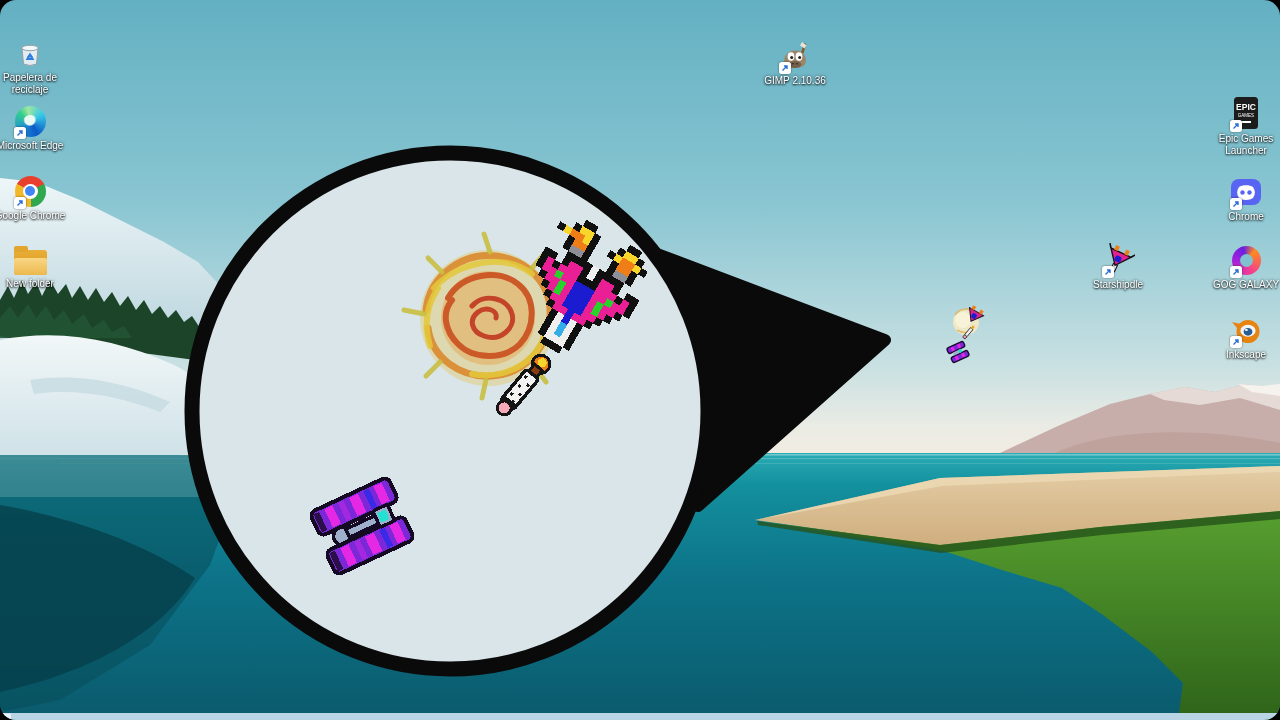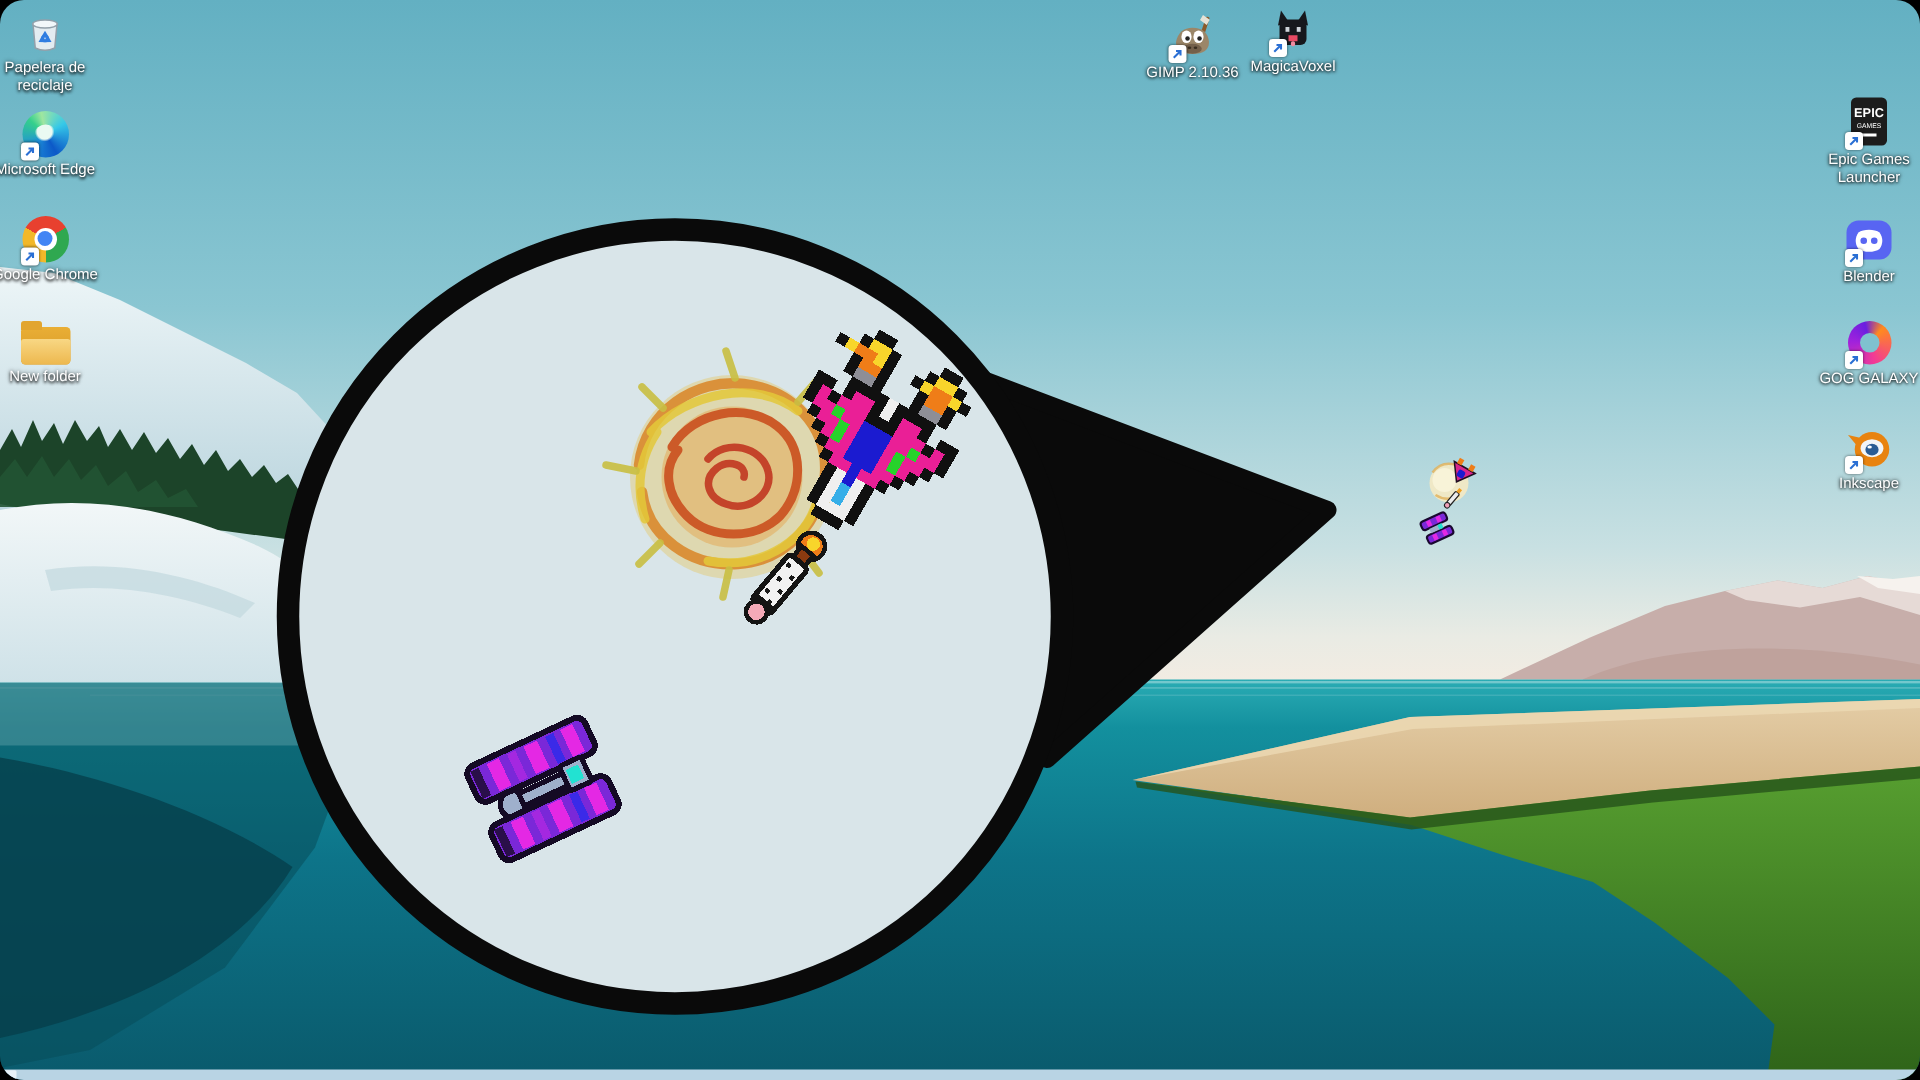--- a/index.html
+++ b/index.html
@@ -2,21 +2,21 @@
 <html><head>
 <meta charset="utf-8">
 <style>
   html,body{margin:0;padding:0;background:#000;}
   #screen{position:relative;width:1280px;height:720px;overflow:hidden;
           font-family:"Liberation Sans",sans-serif;cursor:default;border-radius:16px;}
   svg{display:block;}
   .layer{position:absolute;inset:0;}
   
   .icon{position:absolute;width:76px;display:flex;flex-direction:column;align-items:center;z-index:4;}
-  .g{width:36px;height:36px;position:relative;display:flex;align-items:center;justify-content:center;}
+  .g{width:36px;height:36px;position:relative;display:flex;align-items:center;justify-content:center;margin-top:32px;}
   .lbl{margin-top:1px;font-size:10px;line-height:1.2;color:#fff;text-align:center;
        text-shadow:0 1px 2px rgba(0,0,0,.95),0 0 3px rgba(0,0,0,.7);}
   .sc{position:absolute;left:2px;bottom:0;width:12px;height:12px;background:#fff;border-radius:2.5px;
       box-shadow:0 0 2px rgba(0,0,0,.6);display:flex;align-items:center;justify-content:center;}
   
   .g-edge{width:31px;height:31px;border-radius:50%;position:relative;
     background:conic-gradient(from 150deg,#0c59c8,#1e8fd8 22%,#35d08c 45%,#9fe6a0 55%,#35c8e8 75%,#0c59c8);}
   .g-edge::before{content:"";position:absolute;left:8px;top:9px;width:15px;height:12px;border-radius:50%;
     background:radial-gradient(circle at 45% 40%,#eafaf2 0 45%,rgba(255,255,255,0) 60%);}
   .g-chrome{width:31px;height:31px;border-radius:50%;position:relative;
@@ -416,39 +416,20 @@
       </svg>
       <div class="sc">
           <svg width="10" height="10" viewBox="0 0 10 10">
             <path d="M2.5 7.5 L7 3 M4 3 H7 V6" stroke="#2a6fd4" stroke-width="1.4" fill="none"></path>
           </svg>
         </div>
     </div>
     <div class="lbl">GIMP 2.10.36</div>
   </div>
 
-  <div class="icon" style="left:824px;top:2px">
-    <div class="g">
-      <svg width="32" height="32" viewBox="0 0 32 32">
-        <path d="M8 3 l5.5 8 -7.5 2 z" fill="#17181d"></path>
-        <path d="M24 3 l-5.5 8 7.5 2 z" fill="#17181d"></path>
-        <rect x="7" y="9" width="18" height="17" rx="4" fill="#17181d"></rect>
-        <rect x="11" y="14" width="2.6" height="3.2" fill="#cfd4da"></rect>
-        <rect x="18.5" y="14" width="2.6" height="3.2" fill="#cfd4da"></rect>
-        <rect x="13" y="19.5" width="6" height="4" fill="#e84a64"></rect>
-        <rect x="14.6" y="23.5" width="2.8" height="3.4" rx="1.2" fill="#f08aa0"></rect>
-      </svg>
-      <div class="sc">
-          <svg width="10" height="10" viewBox="0 0 10 10">
-            <path d="M2.5 7.5 L7 3 M4 3 H7 V6" stroke="#2a6fd4" stroke-width="1.4" fill="none"></path>
-          </svg>
-        </div>
-    </div>
-    <div class="lbl">MagicaVoxel</div>
-  </div>
 
 
   <div class="icon" style="left:1208px;top:64px">
     <div class="g">
       <svg width="28" height="36" viewBox="0 0 28 36">
         <rect x="2" y="1" width="24" height="32" rx="3.5" fill="#1c1c1c"></rect>
         <text x="14" y="14" font-size="8.5" font-weight="bold" fill="#fff" text-anchor="middle" font-family="Liberation Sans, sans-serif">EPIC</text>
         <text x="14" y="21" font-size="4.5" fill="#fff" text-anchor="middle" font-family="Liberation Sans, sans-serif">GAMES</text>
         <rect x="9" y="25" width="10" height="2" fill="#fff"></rect>
       </svg>
@@ -469,23 +450,43 @@
         <path d="M10 11 C13 8.5 21 8.5 24 11 C26.5 14.5 26.5 18.5 24 22 C21 24.5 13 24.5 10 22 C7.5 18.5 7.5 14.5 10 11 Z" fill="#fff"></path>
         <circle cx="13.5" cy="16.5" r="2.2" fill="#5865f2"></circle>
         <circle cx="20.5" cy="16.5" r="2.2" fill="#5865f2"></circle>
       </svg>
       <div class="sc">
           <svg width="10" height="10" viewBox="0 0 10 10">
             <path d="M2.5 7.5 L7 3 M4 3 H7 V6" stroke="#2a6fd4" stroke-width="1.4" fill="none"></path>
           </svg>
         </div>
     </div>
-    <div class="lbl">Blender</div>
-  </div>
-
+    <div class="lbl">Chrome</div>
+  </div>
+
+  <div class="icon" style="left:1080px;top:210px">
+    <div class="g">
+      <svg width="34" height="34" viewBox="0 0 34 34">
+        <g transform="translate(17,16) rotate(205)">
+          <rect x="-2.2" y="-13" width="4.4" height="7" fill="#ececec" stroke="#181018" stroke-width="1"></rect>
+          <path d="M-11 7 L0 -7 L11 7 Z" fill="#e22090" stroke="#181018" stroke-width="1.4"></path>
+          <path d="M-11 7 L-14 11 M11 7 L14 11" stroke="#181018" stroke-width="1.6"></path>
+          <rect x="-3.2" y="-3" width="6.4" height="6" rx="2" fill="#1b1bd0"></rect>
+          <rect x="-7.5" y="7" width="4" height="5" fill="#ef7d18"></rect>
+          <rect x="3.5" y="7" width="4" height="5" fill="#ef7d18"></rect>
+        </g>
+      </svg>
+      <div class="sc">
+          <svg width="10" height="10" viewBox="0 0 10 10">
+            <path d="M2.5 7.5 L7 3 M4 3 H7 V6" stroke="#2a6fd4" stroke-width="1.4" fill="none"></path>
+          </svg>
+        </div>
+    </div>
+    <div class="lbl">Starshipdle</div>
+  </div>
 
   <div class="icon" style="left:1208px;top:210px">
     <div class="g">
       <div class="g-gog"></div>
       <div class="sc">
           <svg width="10" height="10" viewBox="0 0 10 10">
             <path d="M2.5 7.5 L7 3 M4 3 H7 V6" stroke="#2a6fd4" stroke-width="1.4" fill="none"></path>
           </svg>
         </div>
     </div>

